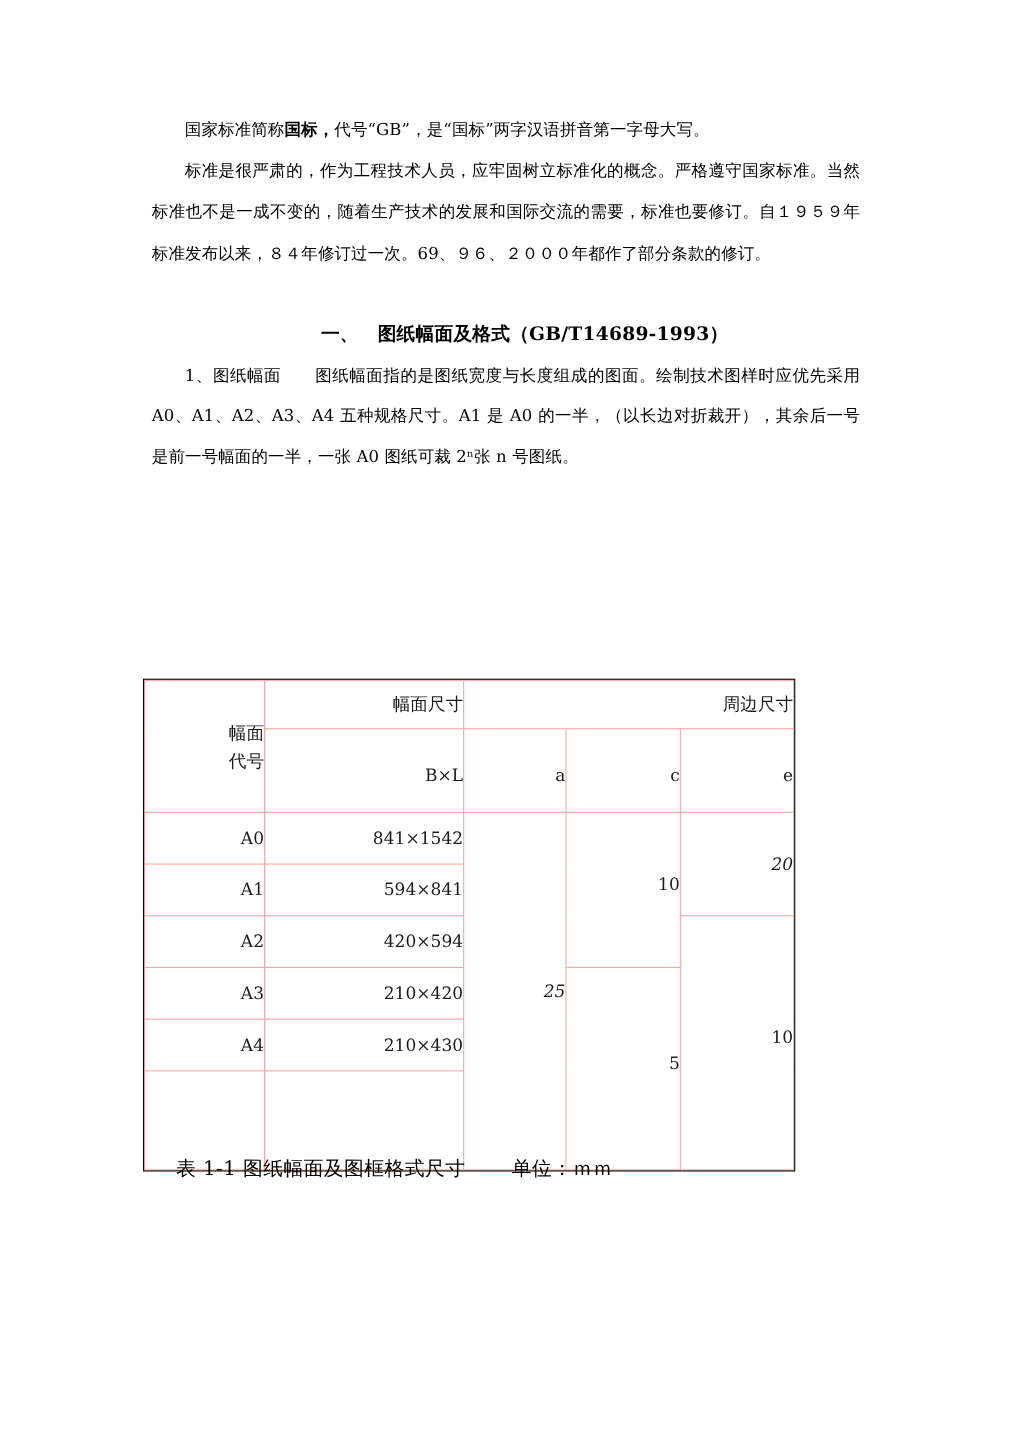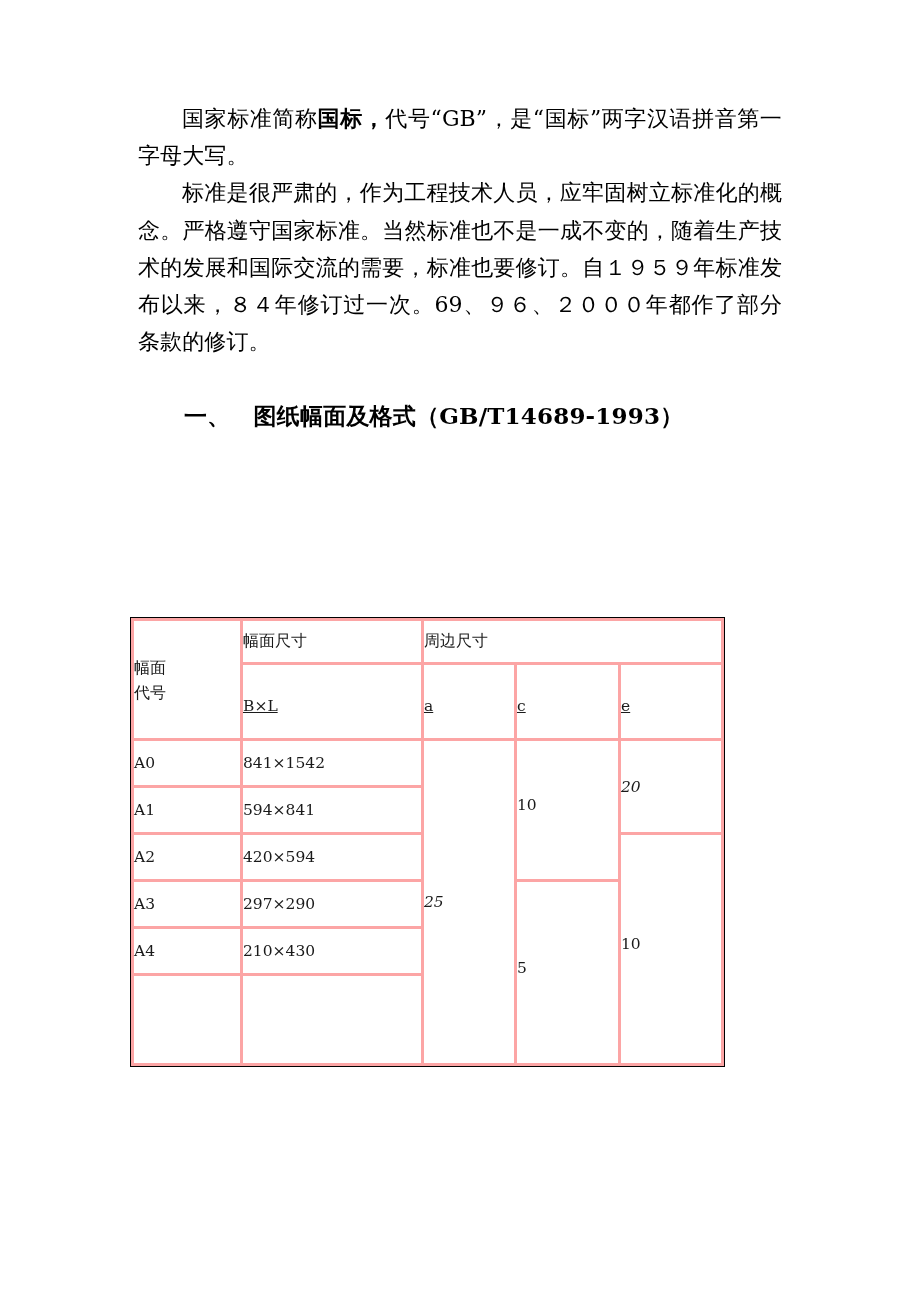--- a/index.html
+++ b/index.html
@@ -27,78 +27,79 @@
 
   .content {
     position: absolute;
     left: 138px;
     top: 100px;
     width: 644px;
   }
 
   
   .para {
-    font-size: 22px;
+    font-size: 15px;
     line-height: 37.2px;
     text-align: justify;
     text-justify: inter-ideograph;
     text-indent: 2em;
     margin: 0;
     letter-spacing: 0.1px;
   }
   .para b { font-weight: 700; }
 
   .spacer-line { height: 37px; }
 
   
   .heading {
-    font-size: 23px;
+    font-size: 17px;
     line-height: 37.2px;
     font-weight: 700;
     margin: 0;
     text-indent: 2em;
     letter-spacing: 0.2px;
+    text-align: center;
   }
 
   
   .table-wrap {
     position: absolute;
     left: 131px;
     top: 618px;
     width: 590px;
   }
   table.spec {
     border-collapse: collapse;
     width: 590px;
     table-layout: fixed;
     font-size: 15.5px;
     color: #1a1a1a;
   }
   table.spec td {
-    border: 3px solid #fca5a5;
-    text-align: left;
+    border: 1px solid #fca5a5;
+    text-align: right;
     vertical-align: middle;
     padding: 0;
     font-family: "DejaVu Serif", "Liberation Serif", serif;
   }
   table.spec td.han {
     font-size: 16px;
   }
   
   table.spec {
     outline: 1px solid #000;
   }
   .c-code  { width: 109px; }
   .c-bl    { width: 181px; }
   .c-a     { width: 93px; }
   .c-c     { width: 104px; }
   .c-e     { width: 103px; }
 
   .r-h1 { height: 44px; }
-  .r-h2 { height: 76px; text-decoration: underline; }
+  .r-h2 { height: 76px; }
   .r-d  { height: 47px; }
   .r-last { height: 90px; }
 
   .two-line { line-height: 25px; }
 
   .align-top    { vertical-align: top; padding-top: 8px !important; }
   .align-bottom { vertical-align: bottom; padding-bottom: 10px !important; }
   .align-mid-hi { vertical-align: middle; font-style: italic; }
 
   
@@ -123,20 +124,21 @@
     <p class="para"><span>国家标准简称</span><b>国标，</b><span>代号“GB”，是“国标”两字汉语拼音第一字母大写。</span></p>
 
 
     <p class="para">标准是很严肃的，作为工程技术人员，应牢固树立标准化的概念。严格遵守国家标准。当然标准也不是一成不变的，随着生产技术的发展和国际交流的需要，标准也要修订。自１９５９年标准发布以来，８４年修订过一次。69、９６、２０００年都作了部分条款的修订。</p>
 
 
     <div class="spacer-line"></div>
 
     <p class="heading">一、　图纸幅面及格式（GB/T14689-1993）</p>
 
+    <p class="para">1、图纸幅面　　图纸幅面指的是图纸宽度与长度组成的图面。绘制技术图样时应优先采用 A0、A1、A2、A3、A4 五种规格尺寸。A1 是 A0 的一半，（以长边对折裁开），其余后一号是前一号幅面的一半，一张 A0 图纸可裁 2ⁿ张 n 号图纸。</p>
 
   </div>
 
   <div class="table-wrap">
     <table class="spec">
       <colgroup>
         <col class="c-code">
           <col class="c-bl">
           <col class="c-a">
           <col class="c-c">
@@ -172,31 +174,34 @@
         </tr>
 
         <tr class="r-d">
           <td>A2</td>
           <td>420×594</td>
           <td rowspan="4" class="align-bottom">10</td>
         </tr>
 
         <tr class="r-d">
           <td>A3</td>
-          <td>297×290</td>
+          <td>210×420</td>
           <td rowspan="3" class="align-bottom">5</td>
         </tr>
 
         <tr class="r-d">
           <td>A4</td>
           <td>210×430</td>
         </tr>
 
         <tr class="r-last">
           <td></td>
           <td></td>
         </tr>
       </tbody>
     </table>
   </div>
 
+  <div class="caption">
+    <span>表 1-1 图纸幅面及图框格式尺寸</span><span class="gap"></span><span>单位：ｍｍ</span>
+  </div>
 
 </div>
 
 </body></html>

